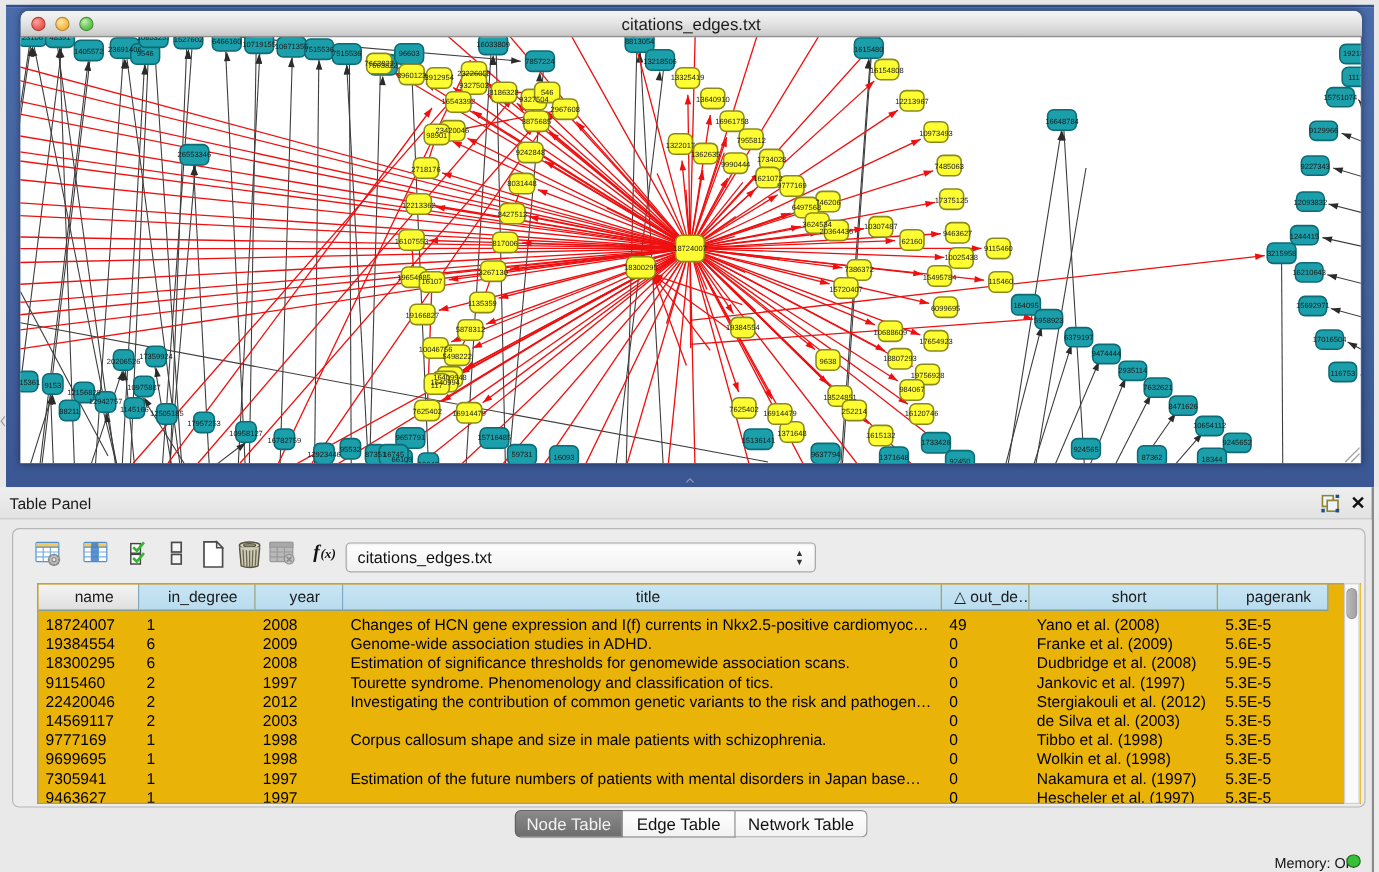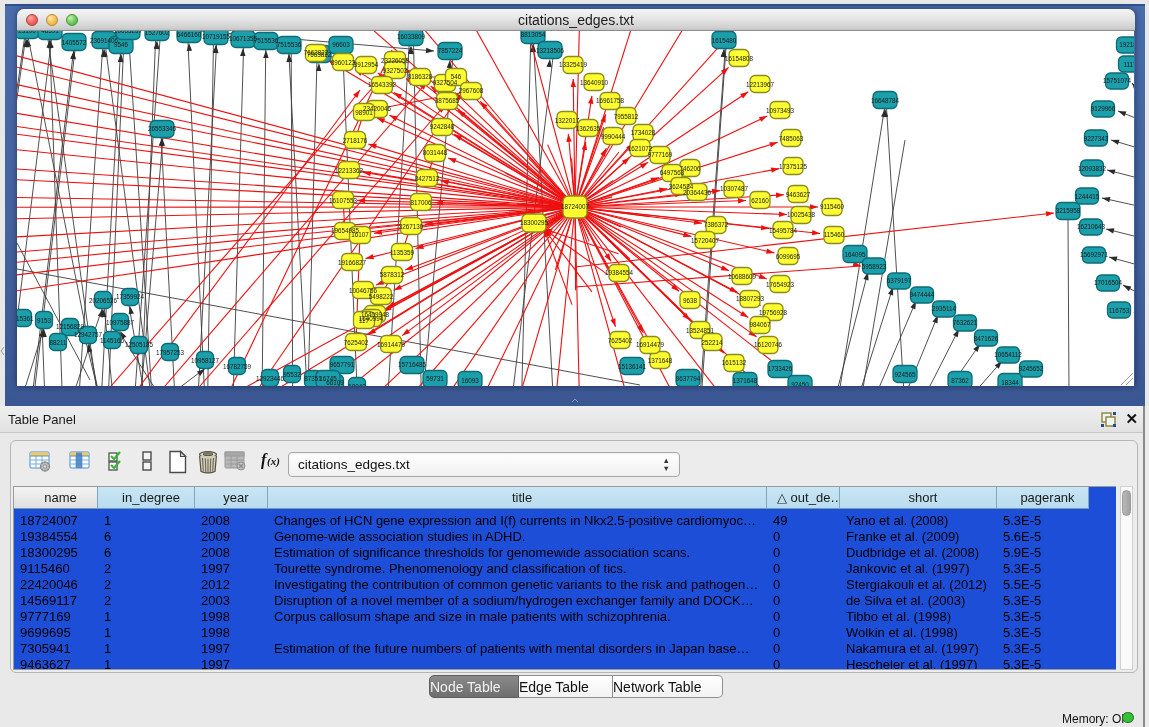--- a/index.html
+++ b/index.html
@@ -38,31 +38,31 @@
     border:1px solid #b6b6b6; border-radius:6px; background:#ececec; }
   
   #toolbar { position:absolute; left:4px; top:4px; height:36px; width:1100px; }
   .ticon { position:absolute; top:5px; }
   
   #dd { position:absolute; left:273px; top:7px; width:392px; height:25px; background:linear-gradient(180deg,#ffffff,#f1f1f1);
     border:1px solid #a9a9a9; border-radius:4px; box-shadow:inset 0 1px 2px rgba(0,0,0,0.08); }
   #dd .txt { position:absolute; left:9px; top:4px; font-size:13.5px; color:#111; }
   #dd .ar { position:absolute; right:9px; top:4px; font-size:7.5px; color:#333; line-height:8px; text-align:center; }
   
-  #tbl { position:absolute; left:2px; top:45px; width:1103px; height:184px; background:#1d4ed8; overflow:hidden; border:1px solid #9a9a9a; border-width:1px 0 1px 1px;}
+  #tbl { position:absolute; left:20px; top:45px; width:1103px; height:184px; background:#eab308; overflow:hidden; border:1px solid #9a9a9a; border-width:1px 0 1px 1px;}
   .hdr { position:absolute; top:0; height:22px; background:linear-gradient(180deg,#c8e5f4,#b9dcee);
     border-right:1px solid #7fa8c0; border-bottom:1px solid #6f9cb5;
     font-size:13px; color:#1a1a1a; text-align:center; line-height:21px; text-indent:10px; white-space:nowrap; overflow:hidden; }
   .hdr.first { background:linear-gradient(180deg,#f4f4f4,#dfdfdf); border-right:1px solid #7fa8c0; }
   .cell { position:absolute; font-size:13px; color:#000; white-space:nowrap; }
   #vscroll { position:absolute; left:1109px; top:45px; width:13px; height:184px; background:#fafafa; border:1px solid #d0d0d0; }
   #vthumb { position:absolute; left:1px; top:3px; width:9px; height:26px; background:linear-gradient(90deg,#b8b8b8,#a2a2a2); border-radius:5px; border:1px solid #999; }
   
   #tabs { position:absolute; left:418px; top:234px; height:23px; font-size:14px; }
-  .tab { position:absolute; top:0; height:23px; line-height:22px; text-align:left;
+  .tab { position:absolute; top:0; height:23px; line-height:22px; text-align:center;
     border:1px solid #8f8f8f; background:linear-gradient(180deg,#ffffff,#f2f2f2); color:#111; }
   .tab.sel { background:linear-gradient(180deg,#8a8a8a,#6e6e6e); color:#f2f2f2; border-color:#606060; }
   #memok { position:absolute; left:1062px; top:279px; font-size:12px; color:#111; }
   #memdot { position:absolute; left:1122px; top:278.5px; width:11.5px; height:11.5px; border-radius:50%;
     background:#35c135; border:1.5px solid #2a6b2a; }
 </style>
 </head>
 <body>
 <div id="stage">
   <div id="blueframe"></div>
@@ -909,21 +909,20 @@
 <div class="cell" style="left:6px;top:90px">22420046</div>
 <div class="cell" style="left:90px;top:90px">2</div>
 <div class="cell" style="left:187px;top:90px">2012</div>
 <div class="cell" style="left:260px;top:90px">Investigating the contribution of common genetic variants to the risk and pathogen…</div>
 <div class="cell" style="left:759px;top:90px">0</div>
 <div class="cell" style="left:832px;top:90px">Stergiakouli et al. (2012)</div>
 <div class="cell" style="left:989px;top:90px">5.5E-5</div>
 <div class="cell" style="left:6px;top:106px">14569117</div>
 <div class="cell" style="left:90px;top:106px">2</div>
 <div class="cell" style="left:187px;top:106px">2003</div>
-<div class="cell" style="left:260px;top:106px">Disruption of a novel member of a sodium/hydrogen exchanger family and DOCK…</div>
 <div class="cell" style="left:759px;top:106px">0</div>
 <div class="cell" style="left:832px;top:106px">de Silva et al. (2003)</div>
 <div class="cell" style="left:989px;top:106px">5.3E-5</div>
 <div class="cell" style="left:6px;top:122px">9777169</div>
 <div class="cell" style="left:90px;top:122px">1</div>
 <div class="cell" style="left:187px;top:122px">1998</div>
 <div class="cell" style="left:260px;top:122px">Corpus callosum shape and size in male patients with schizophrenia.</div>
 <div class="cell" style="left:759px;top:122px">0</div>
 <div class="cell" style="left:832px;top:122px">Tibbo et al. (1998)</div>
 <div class="cell" style="left:989px;top:122px">5.3E-5</div>

